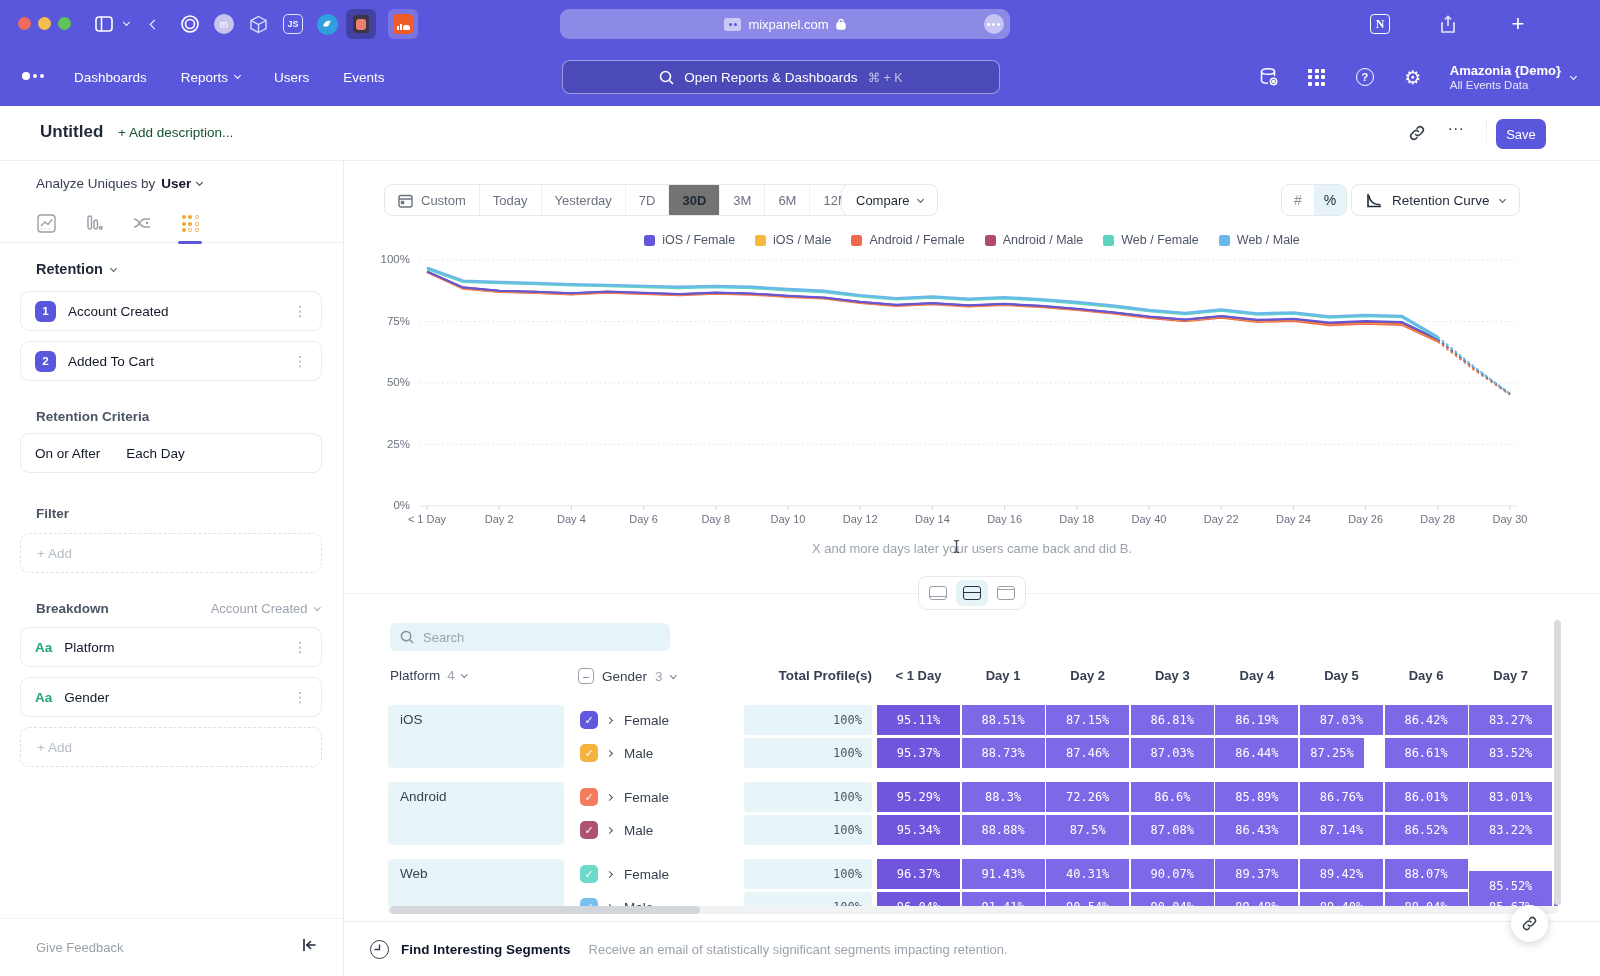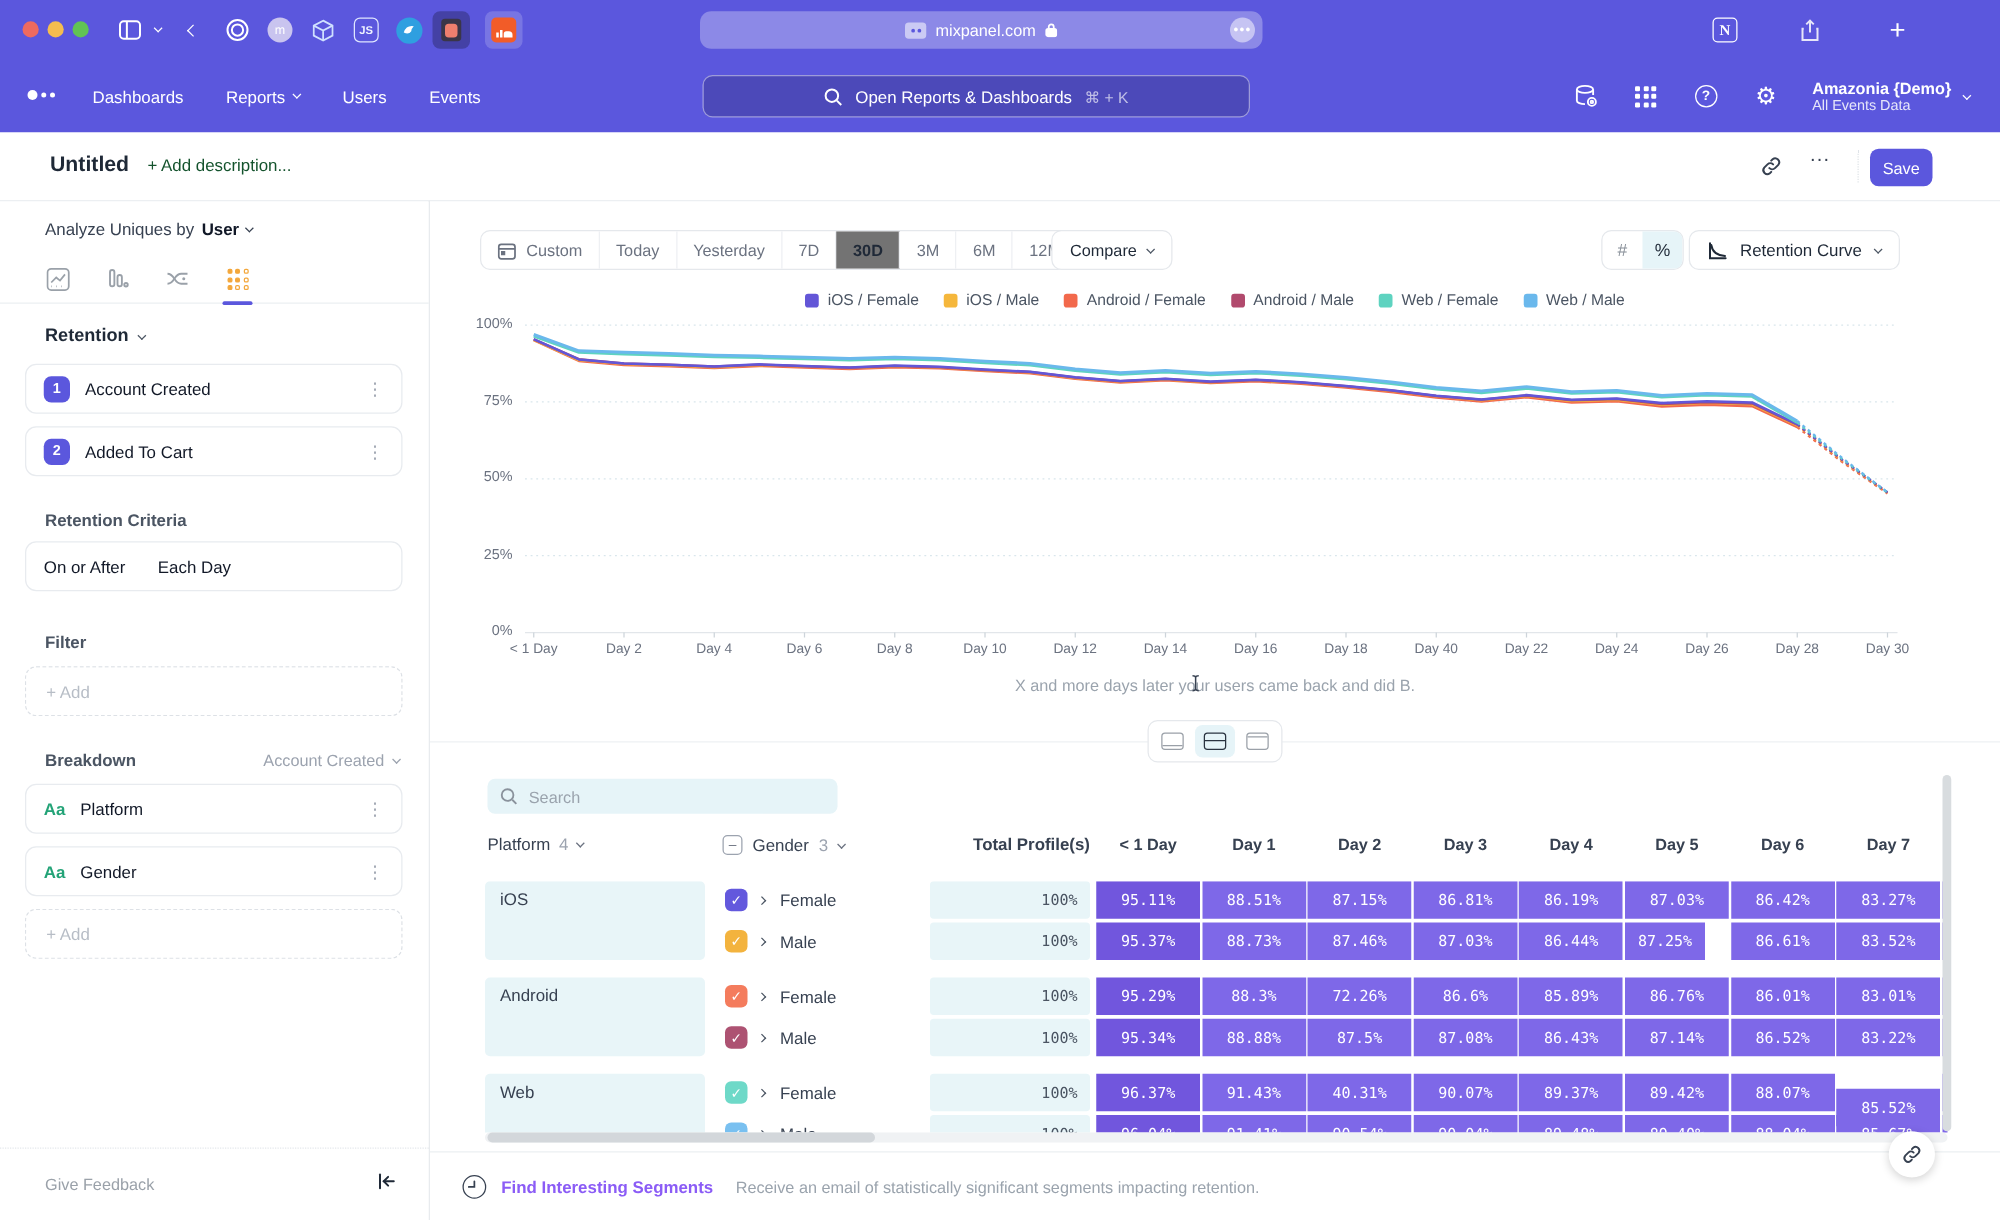--- a/index.html
+++ b/index.html
@@ -126,21 +126,21 @@
   .t-chev { margin-left:9px; color:#4b5563; width:5px; height:5px; }
   .g-lbl { margin-left:12px; font-size:13.5px; color:#374151; }
   .total-cell { position:absolute; left:400px; width:128px; height:30px; background:#e8f5f8; border-radius:3px; font-family:"DejaVu Sans Mono",monospace; font-size:12px; color:#4b5563; display:flex; align-items:center; justify-content:flex-end; padding-right:10px; }
   .val-cell { position:absolute; height:30px; background:#7e68e8; color:#fff; font-family:"DejaVu Sans Mono",monospace; font-size:12px; display:flex; align-items:center; justify-content:center; }
   .val-cell.first { background:#7156dd; }
   .hscroll { position:absolute; left:44px; top:745px; width:1170px; height:8px; background:#f0f2f4; border-radius:4px; }
   .hscroll .thumb { position:absolute; left:2px; top:0; width:310px; height:8px; background:#d3d7db; border-radius:4px; }
 
   .main-foot { position:absolute; left:0; top:760px; width:1256px; height:56px; border-top:1px solid #eceff2; background:#fff; }
   .mf-inner { position:absolute; left:26px; top:18px; display:flex; align-items:center; gap:12px; }
-  .mf-title { font-size:13.5px; font-weight:bold; color:#8b5cf6; }
+  .mf-title { font-size:13.5px; font-weight:bold; color:#0f172a; }
   .mf-sub { font-size:13px; color:#9aa3ad; margin-left:6px; }
   .seg-ic { width:19px; height:19px; border:1.6px solid #374151; border-radius:50%; display:flex; align-items:center; justify-content:center; color:#374151; }
 
   .fab { position:absolute; left:1511px; top:905px; width:37px; height:37px; border-radius:50%; background:#fff; box-shadow:0 2px 8px rgba(0,0,0,0.18); display:flex; align-items:center; justify-content:center; color:#374151; cursor:pointer; }
   .vscroll { position:absolute; left:1554px; top:620px; width:7px; height:285px; background:#d8dcdf; border-radius:4px; }
 
   svg { display:block; }
 </style>
 </head>
 <body>

